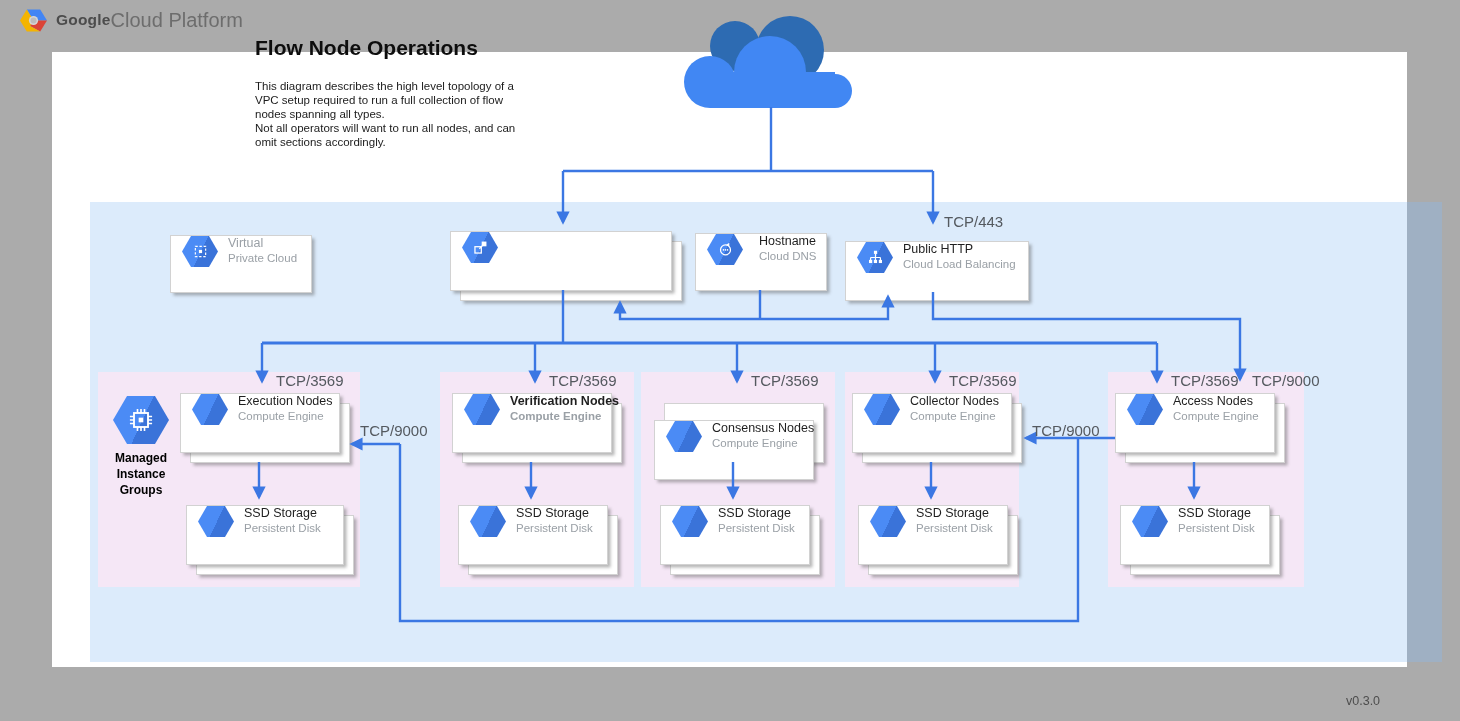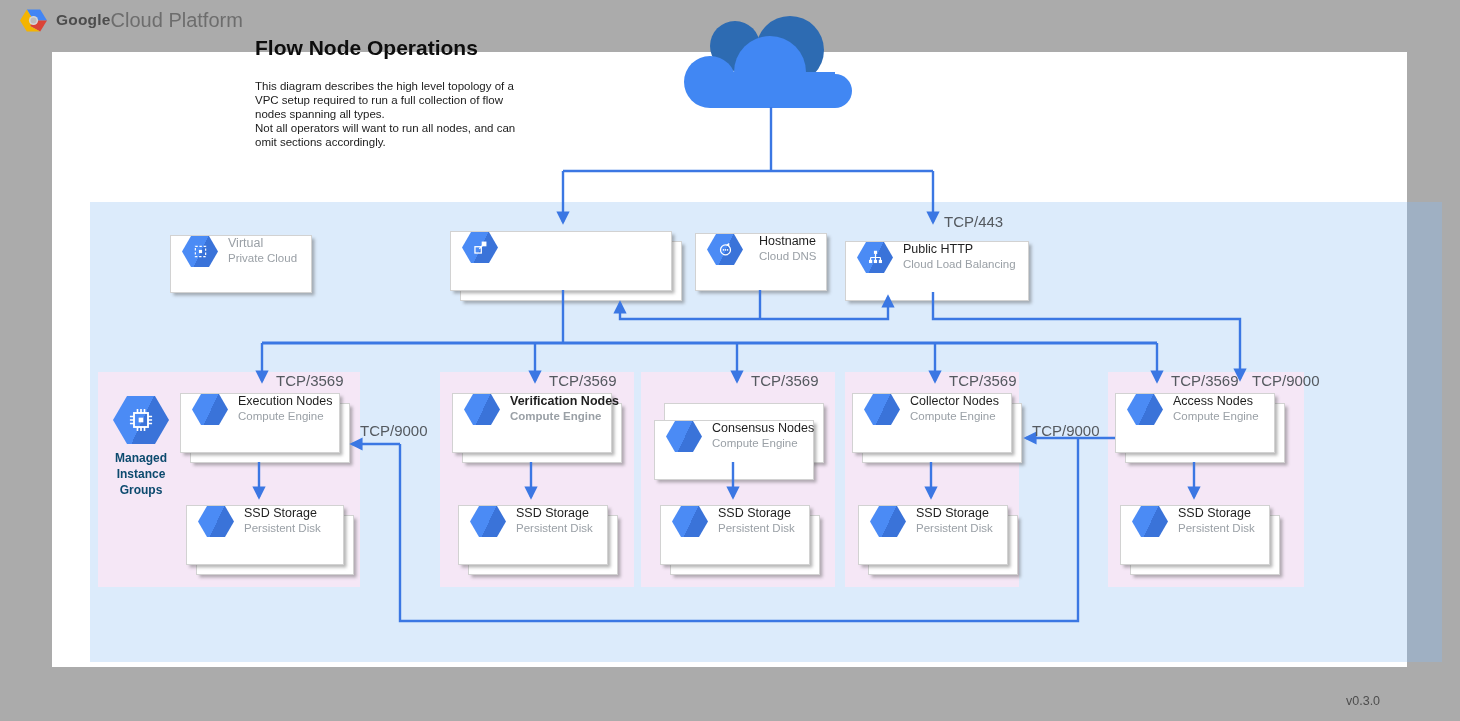--- a/index.html
+++ b/index.html
@@ -39,21 +39,21 @@
   .card .t1{font-size:12.5px;color:#1f1f1f;line-height:15px;white-space:nowrap;}
   .card .t2{font-size:11.5px;color:#9aa0a6;line-height:14px;white-space:nowrap;}
   .card .t1.muted{color:#9aa0a6;}
   
   #mig-hex{left:113px;top:396px;width:56px;height:48px;z-index:5;
     clip-path:polygon(25% 0,75% 0,100% 50%,75% 100%,25% 100%,0 50%);
     background:linear-gradient(115deg,#4b8bf5 52%,#3a73d9 52%);
     display:flex;align-items:center;justify-content:center;}
   #mig-hex svg{width:28px;height:28px;}
   #mig-label{left:101px;top:450px;width:80px;text-align:center;z-index:5;
-    font-size:12px;font-weight:700;color:#0c4a6e;line-height:16px;}
+    font-size:12px;font-weight:700;color:#000000;line-height:16px;}
   
   .edge-label{position:absolute;z-index:7;font-size:15px;color:#54595f;white-space:nowrap;}
   
   #arrows{left:0;top:0;width:1460px;height:721px;z-index:6;pointer-events:none;}
   #cloud{left:655px;top:10px;z-index:3;}
   #version{left:1346px;top:694px;font-size:12.5px;color:#4d4d4d;z-index:10;}
 </style>
 </head>
 <body>
 

